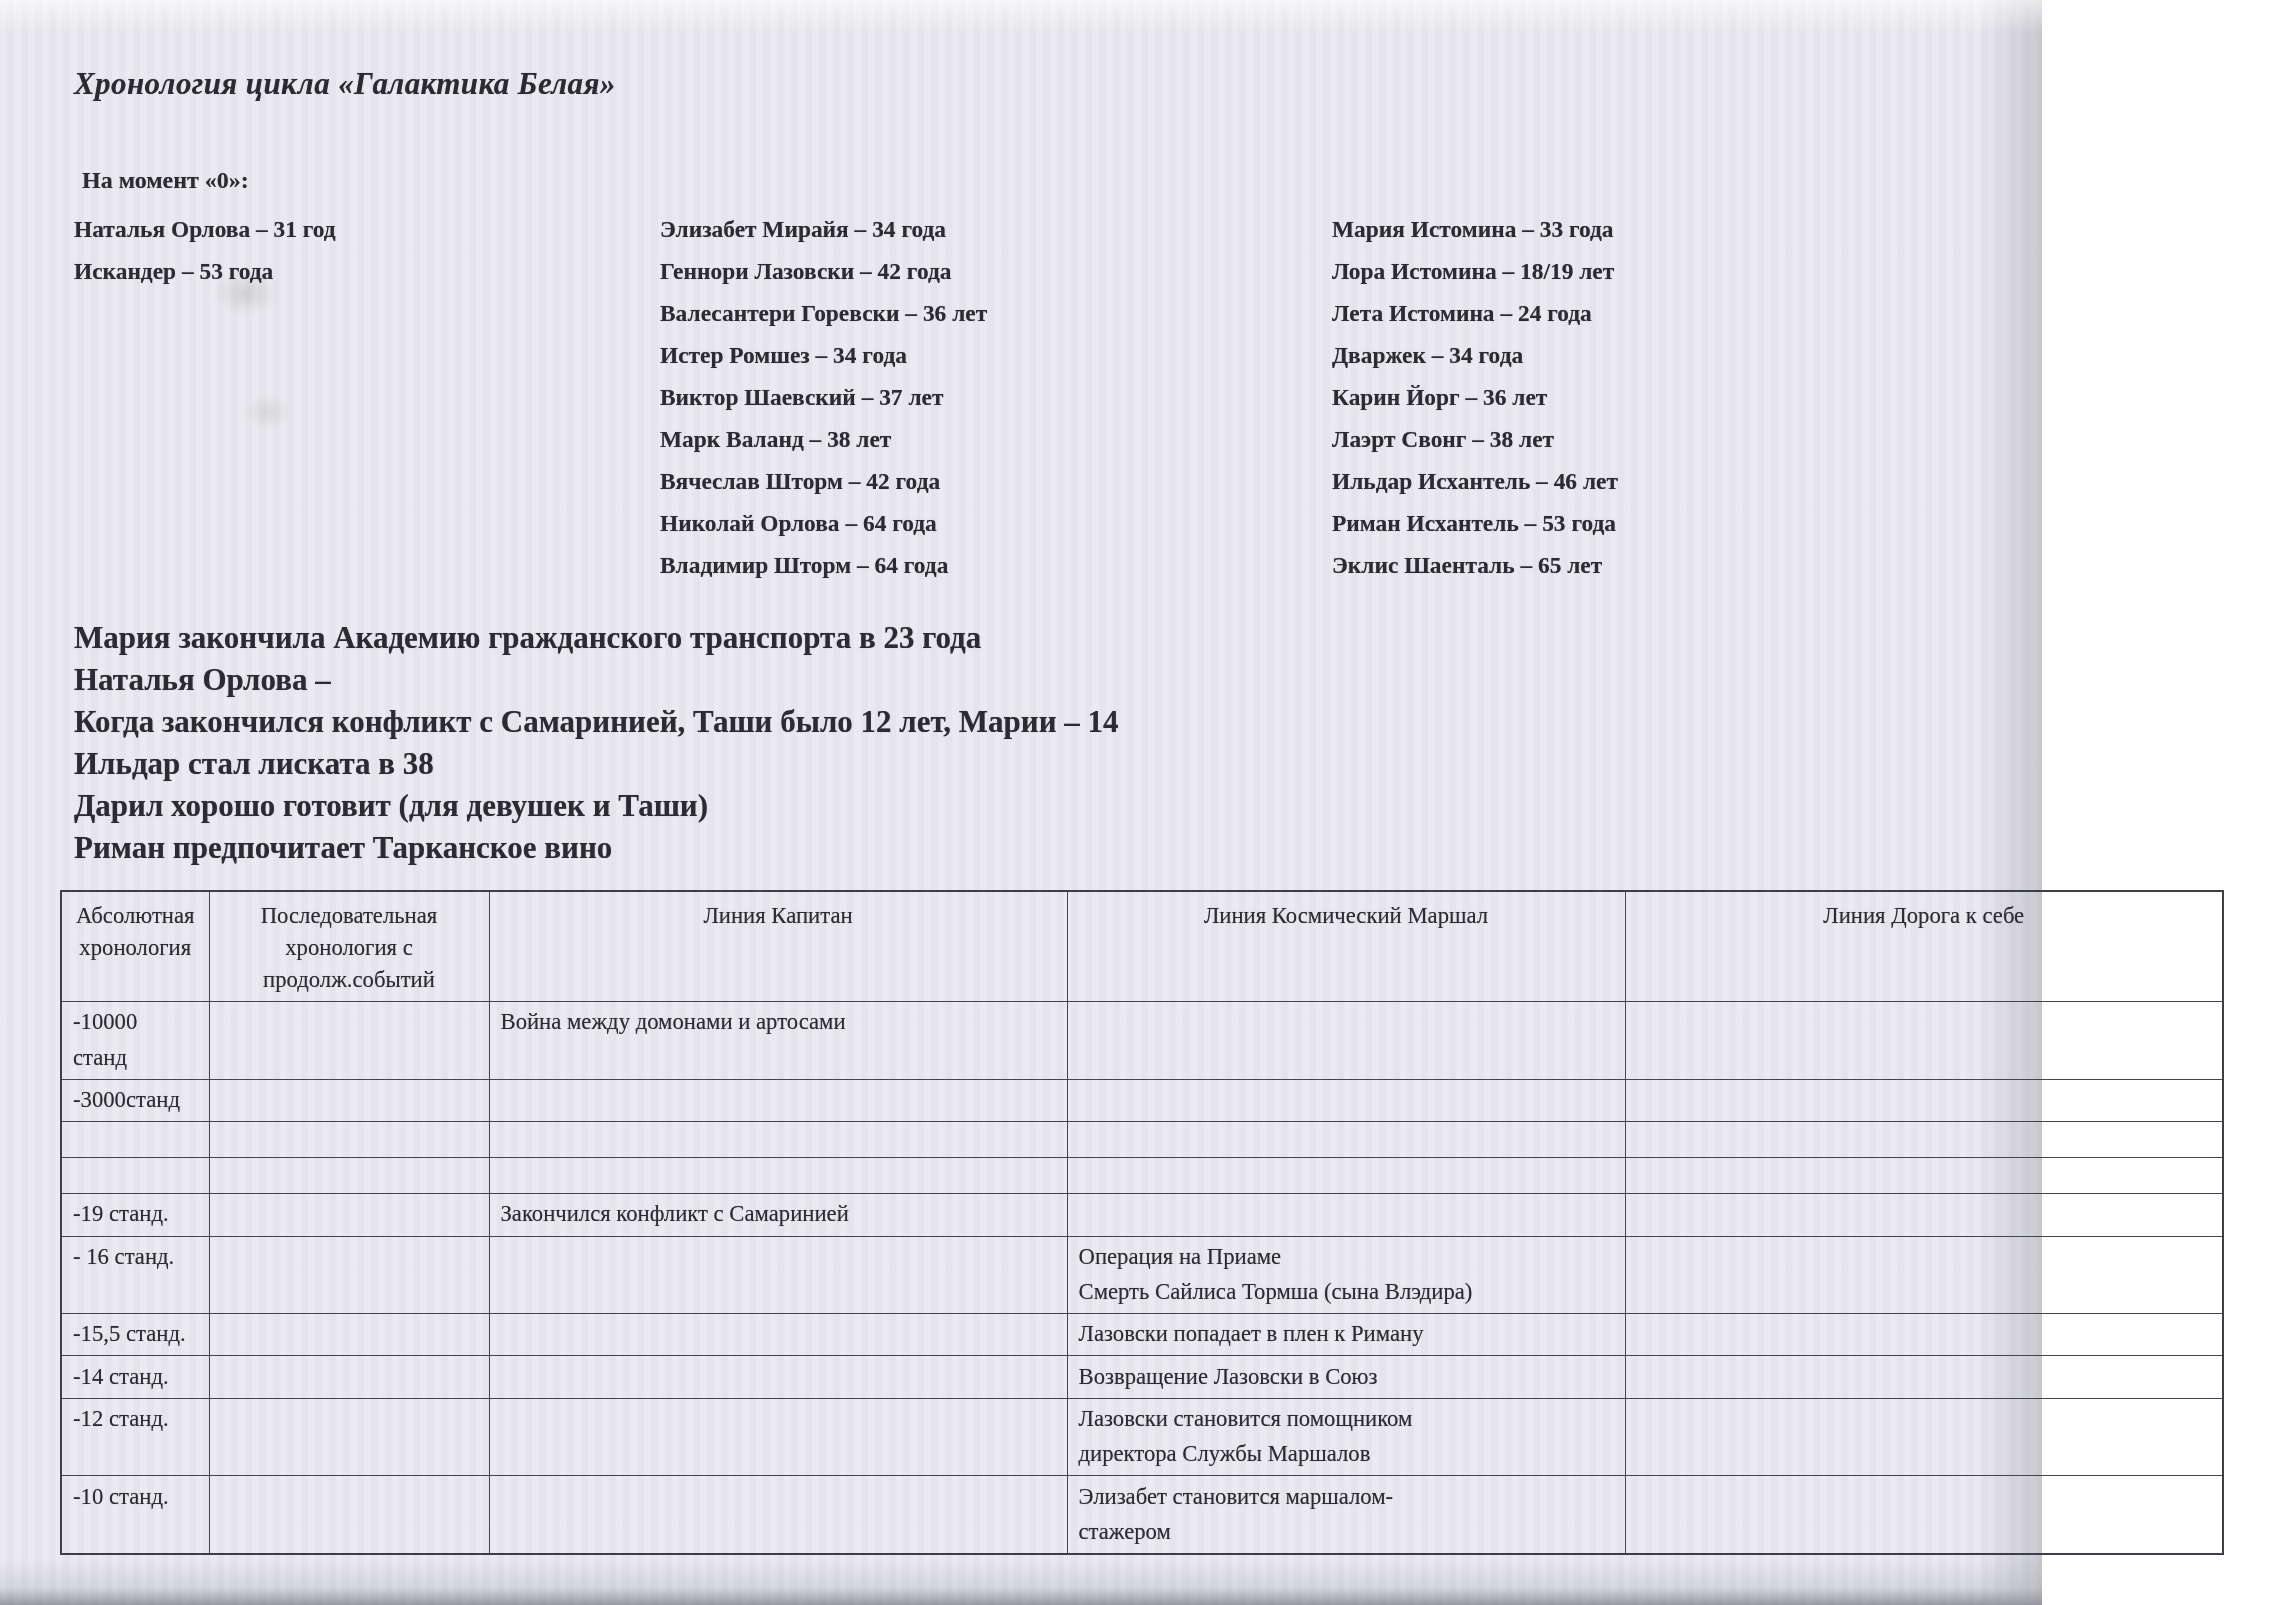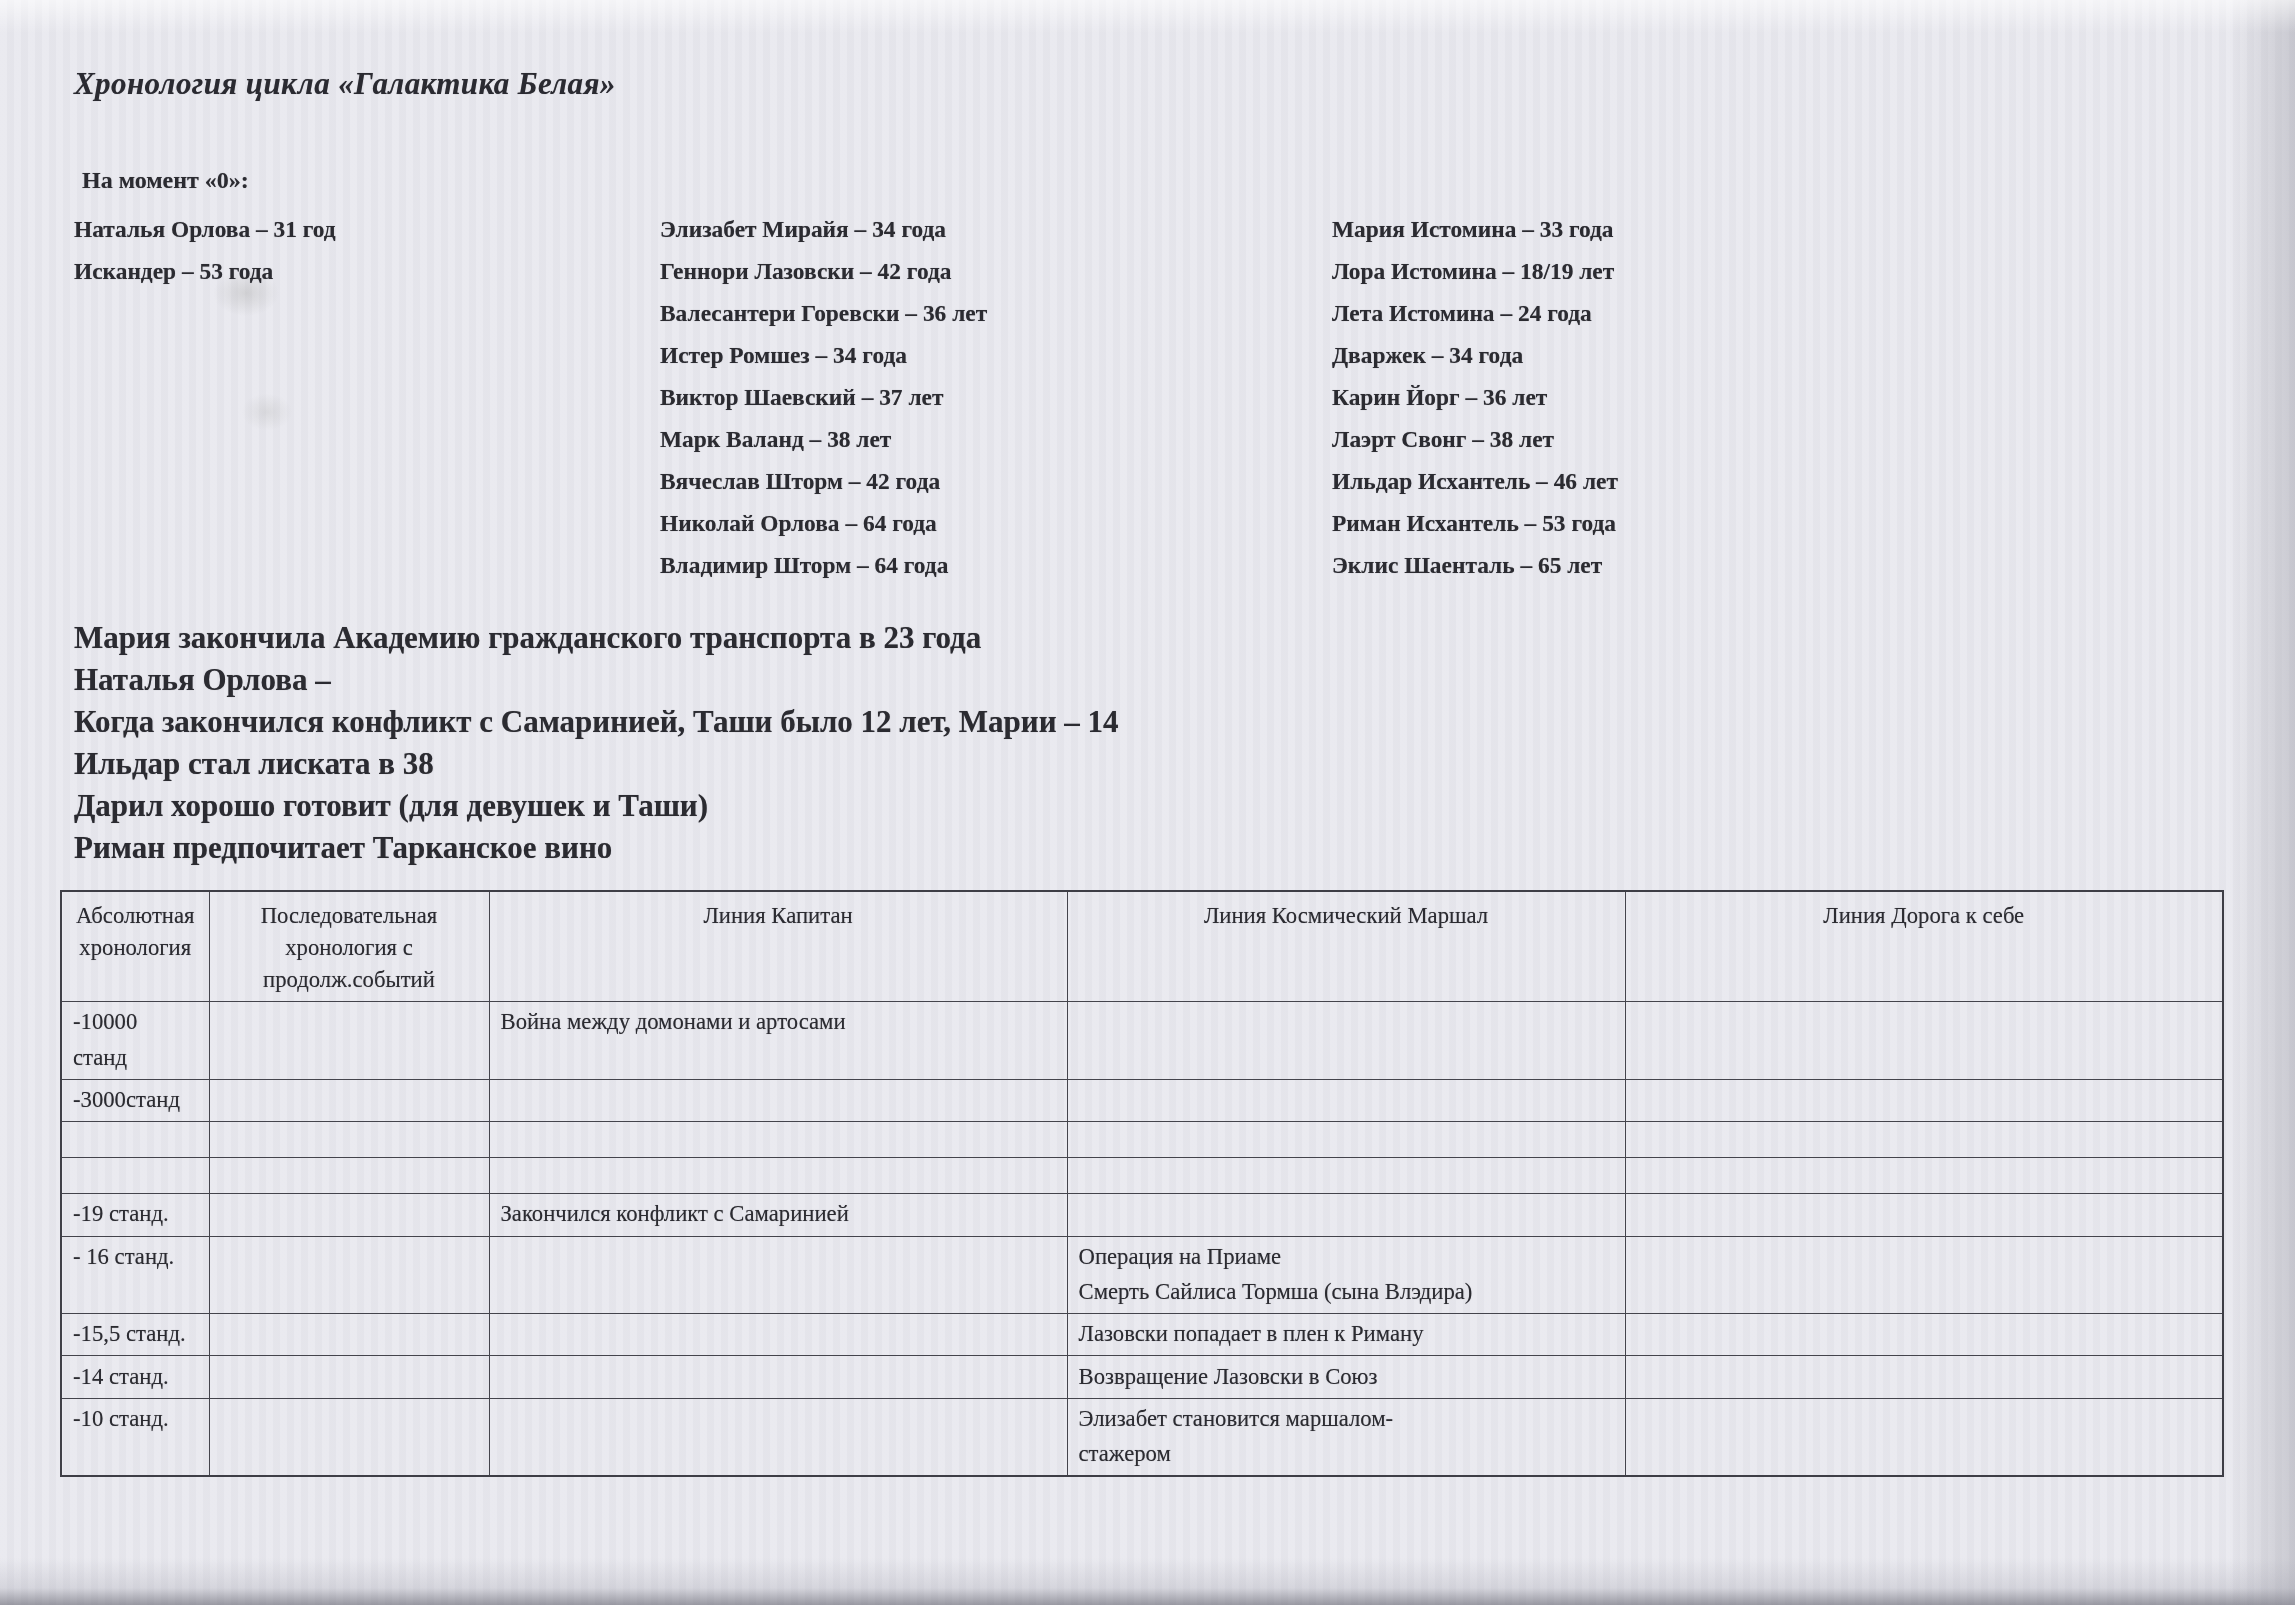--- a/index.html
+++ b/index.html
@@ -2,21 +2,21 @@
 <html style="font-size:12.5px"><head>
 <meta charset="utf-8">
 <style>
   html, body { margin: 0; padding: 0; }
   body {
     width: 2295px; height: 1605px; overflow: hidden;
     font-family: "Liberation Serif", "DejaVu Serif", serif;
     color: #2b2b31;
   }
   .page {
-    position: relative; width: 2295px; height: 1605px;
+    position: relative; width: 2042px; height: 1605px;
     background:
       radial-gradient(ellipse 47px 33px at 246px 293px, rgba(128,128,120,0.22), rgba(128,128,120,0) 70%),
       radial-gradient(ellipse 36px 26.6px at 267px 412px, rgba(128,128,120,0.15), rgba(128,128,120,0) 70%),
       linear-gradient(to bottom, rgba(255,255,255,0.6), rgba(255,255,255,0) 33px),
       linear-gradient(to left, rgba(148,148,158,0.38), rgba(148,148,158,0) 66px),
       linear-gradient(to top, rgba(88,88,100,0.55), rgba(160,160,172,0.28) 17px, rgba(160,160,172,0) 47px),
       repeating-linear-gradient(90deg, rgba(255,255,255,0.04) 0 7px, rgba(118,118,130,0.04) 7px 14px),
       #e9e9ef;
     text-shadow: 0 0 0.8px rgba(43,43,49,0.45);
   }
@@ -195,20 +195,28 @@
         </tr>
 
         <tr>
           <td>-14 станд.</td>
           <td></td>
           <td></td>
           <td>Возвращение Лазовски в Союз</td>
           <td></td>
         </tr>
 
+        <tr>
+          <td>-12 станд.</td>
+          <td></td>
+          <td></td>
+          <td>Лазовски становится помощником
+директора Службы Маршалов</td>
+          <td></td>
+        </tr>
 
         <tr>
           <td>-10 станд.</td>
           <td></td>
           <td></td>
           <td>Элизабет становится маршалом-
 стажером</td>
           <td></td>
         </tr>
       </tbody>

